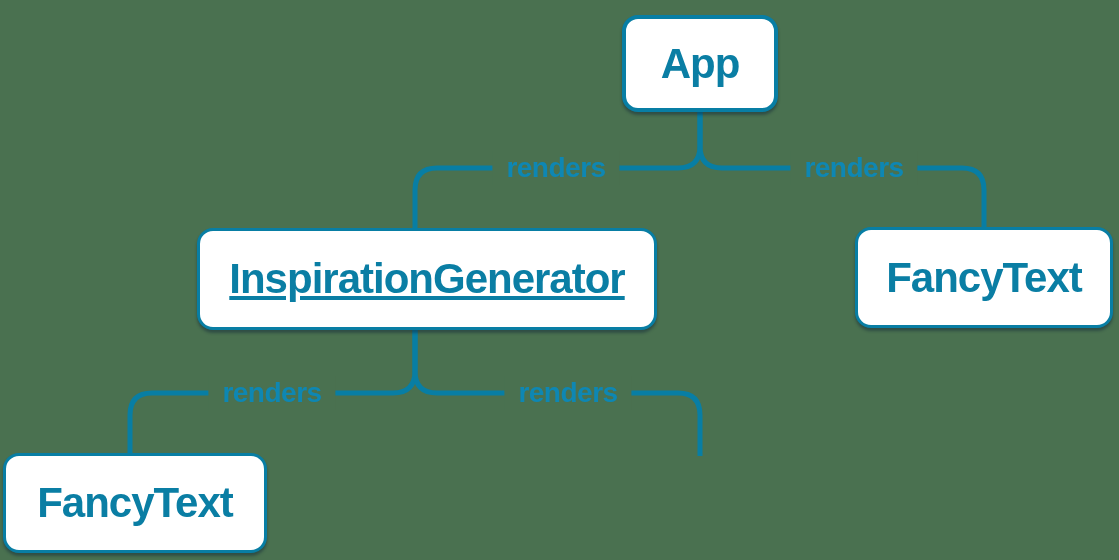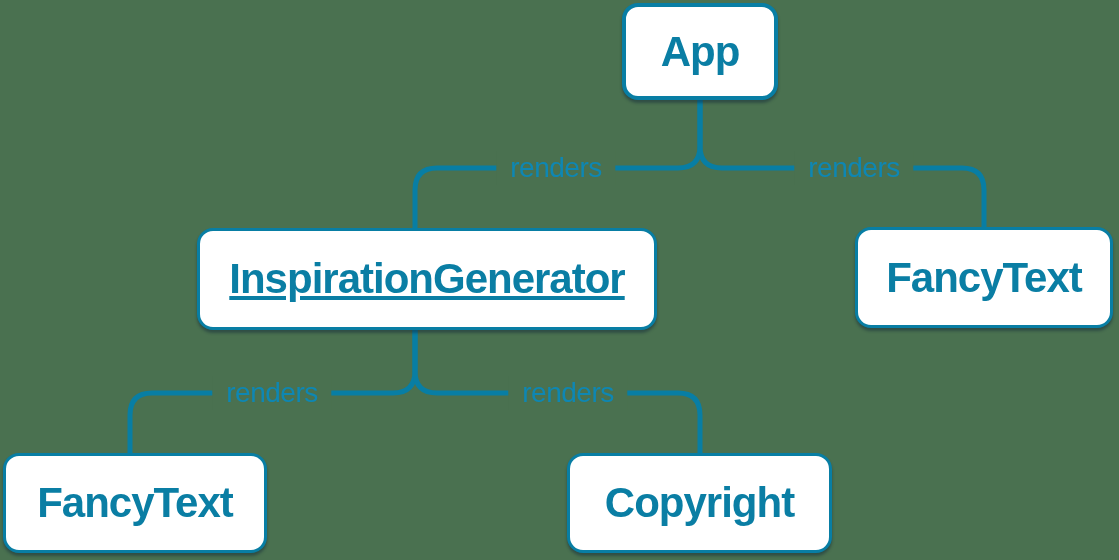--- a/index.html
+++ b/index.html
@@ -44,21 +44,21 @@
   }
   .node.root {
     border-width: 4px;
   }
   .edge-label {
     position: absolute;
     transform: translate(-50%, -50%);
     background: #4a7150;
     color: #0e87b3;
     font-size: 28px;
-    font-weight: 400;
+    font-weight: 700;
     letter-spacing: -0.5px;
     padding: 0 14px;
     line-height: 34px;
     white-space: nowrap;
   }
 </style>
 </head>
 <body>
 
 <div class="stage">
@@ -71,33 +71,30 @@
   </svg>
 
   <div class="edge-label" style="left:556px; top:168px">renders</div>
 
   <div class="edge-label" style="left:854px; top:168px">renders</div>
 
   <div class="edge-label" style="left:272px; top:393px">renders</div>
 
   <div class="edge-label" style="left:568px; top:393px">renders</div>
 
-  <div class="node root" style="left:622px; top:3px; width:156px; height:97px;">
+  <div class="node root" style="left:622px; top:15px; width:156px; height:97px;">
     <span>App</span>
   </div>
 
   <div class="node" style="left:197px; top:228px; width:460px; height:102px;text-decoration:underline;">
     <span>InspirationGenerator</span>
   </div>
 
   <div class="node" style="left:855px; top:227px; width:258px; height:101px;">
     <span>FancyText</span>
   </div>
 
   <div class="node" style="left:3px; top:453px; width:264px; height:100px;">
     <span>FancyText</span>
   </div>
 
-  <div class="node" style="left:567px; top:453px; width:265px; height:100px;">
-    <span>Copyright</span>
-  </div>
 
 </div>
 
 </body></html>

